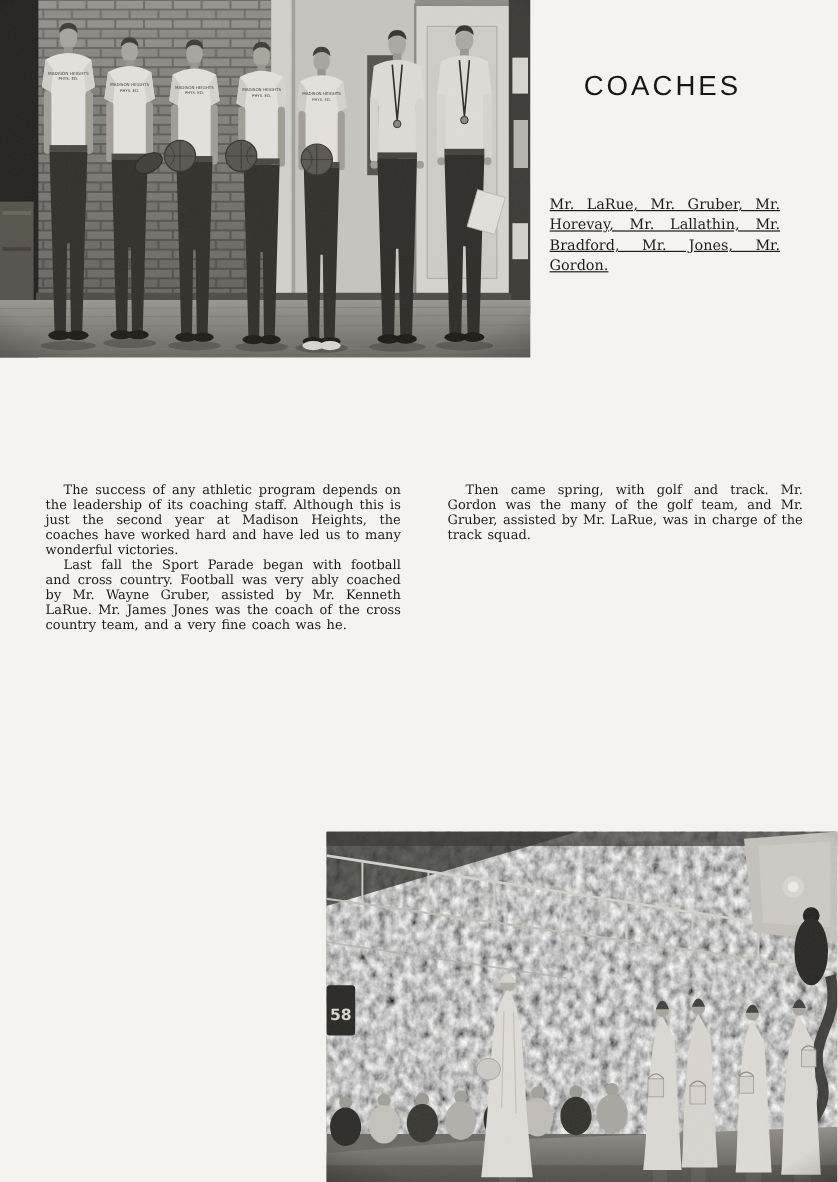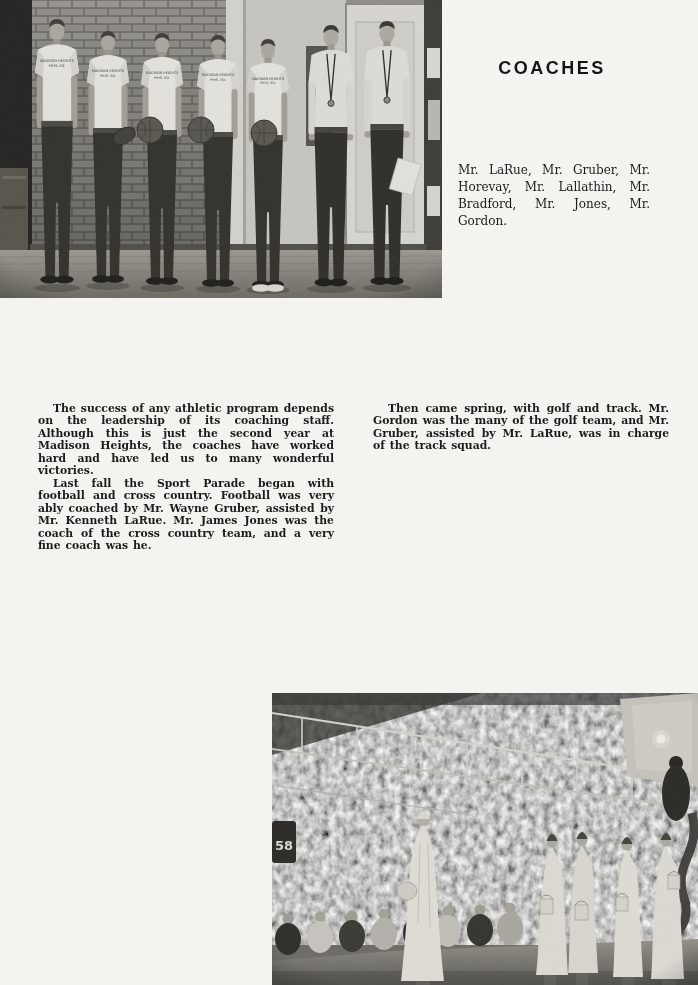--- a/index.html
+++ b/index.html
@@ -4,30 +4,30 @@
 <style>
   html,body{margin:0;padding:0;}
   body{background:#f3f2ee;font-family:"DejaVu Serif", serif;}
   .page{position:relative;width:698px;height:985px;background:#f4f3ef;overflow:hidden;
         color:#1d1c1a;}
   figure{margin:0;padding:0;}
   .photo-top{position:absolute;left:0;top:0;width:442px;height:298px;}
   .photo-bottom{position:absolute;left:272px;top:693px;width:426px;height:292px;}
   .photo-top svg,.photo-bottom svg{display:block;width:100%;height:100%;}
   .title{position:absolute;left:442px;top:58px;width:220px;margin:0;
-         font-family:"Liberation Sans", sans-serif;font-weight:bold;font-size:18px;
+         font-family:"Liberation Sans", sans-serif;font-weight:normal;font-size:23px;
          letter-spacing:2.5px;text-align:center;color:#161614;}
-  .caption{font-size:12px;line-height:17px;text-align:justify;color:#1d1c1a;margin:0;}
+  .caption{font-size:12px;line-height:17px;text-align:justify;color:#1d1c1a;margin:0;text-decoration:underline;}
   .caption-tr{position:absolute;left:458px;top:162px;width:192px;}
   .caption-bl{position:absolute;left:66px;top:813px;width:186px;
               font-size:11.2px;line-height:12.6px;text-indent:16px;}
   .columns{position:absolute;left:38px;top:403px;width:632px;display:flex;gap:39px;}
   .col{width:296px;font-size:10.8px;line-height:12.45px;text-align:justify;
        word-spacing:1.2px;}
-  .col p{margin:0;text-indent:15px;font-weight:bold;}
+  .col p{margin:0;text-indent:15px;}
   .col p.no-indent{text-indent:0;}
 </style>
 </head>
 <body>
 
 <div class="page">
 
   <figure class="photo-top">
     <svg viewBox="0 0 442 298" preserveAspectRatio="none">
       <defs>

